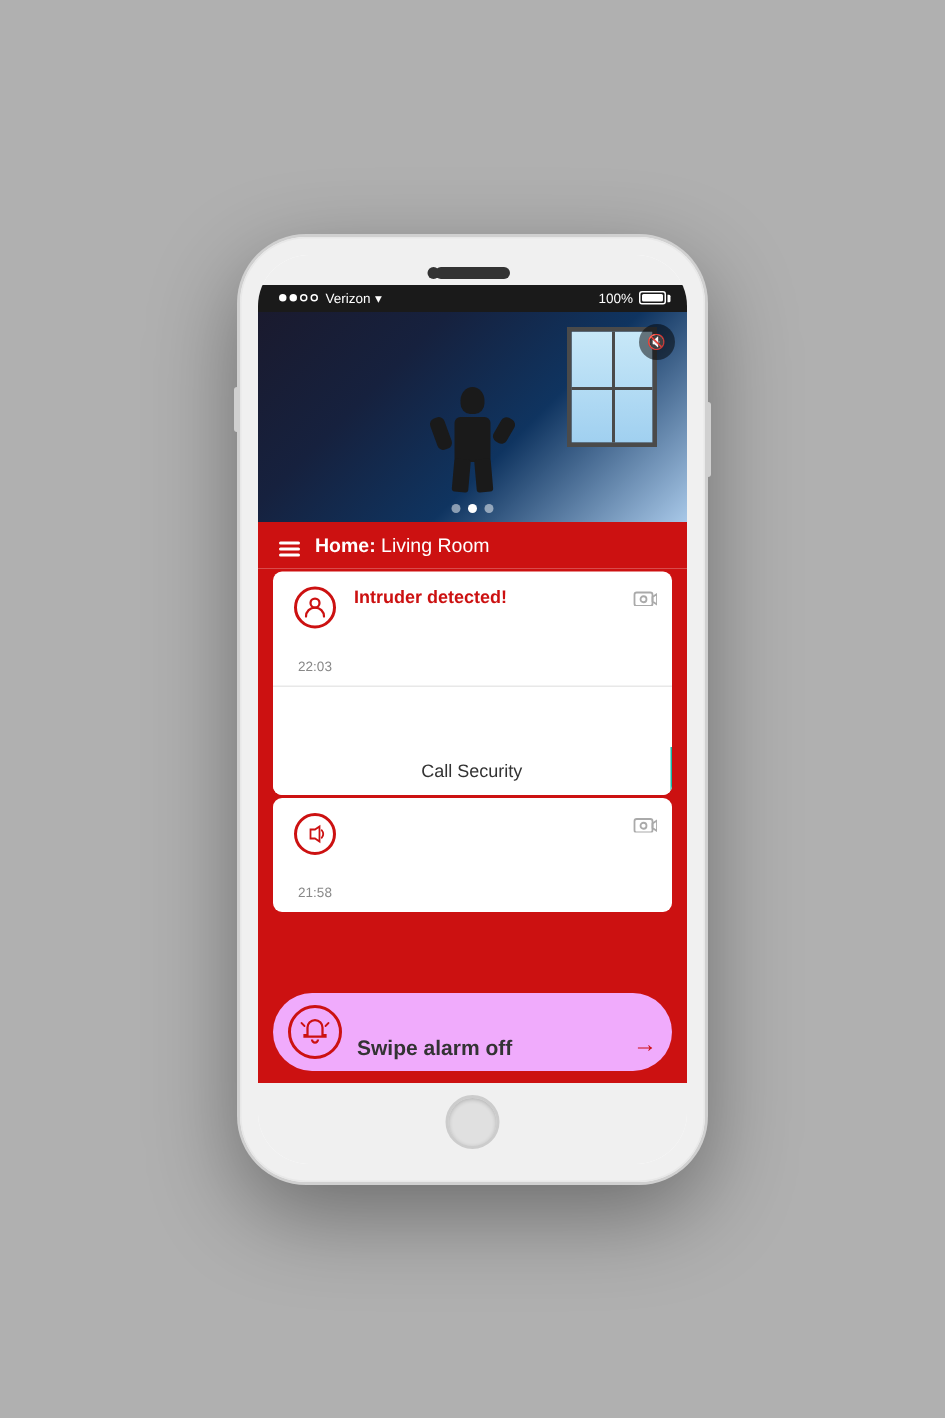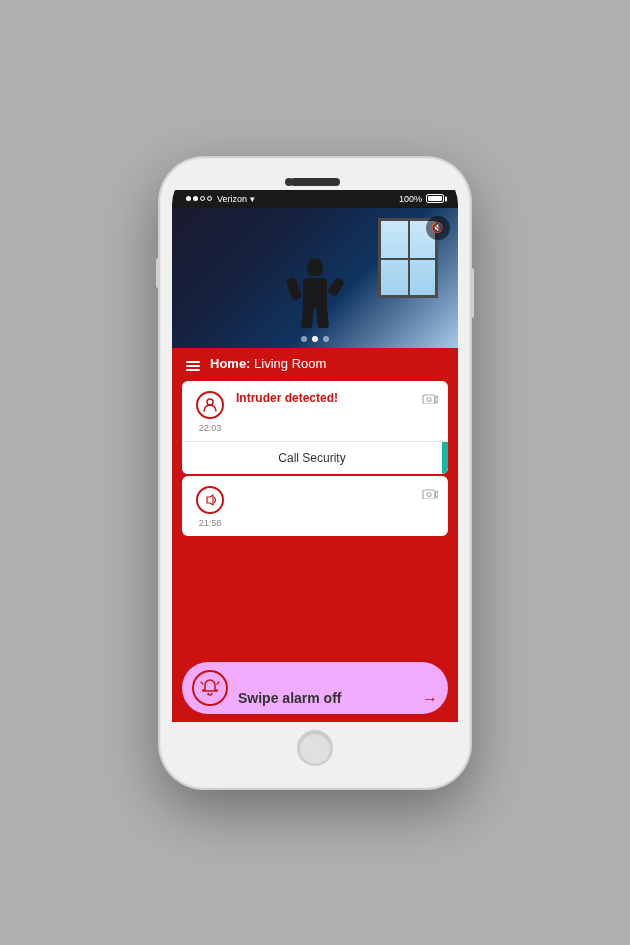--- a/index.html
+++ b/index.html
@@ -380,21 +380,21 @@
       display: flex;
       align-items: flex-start;
       padding: 10px 10px 8px;
       gap: 8px;
     }
 
     .alert-left {
       display: flex;
       flex-direction: column;
       align-items: center;
-      gap: 4px;
+      gap: 20px;
       min-width: 36px;
     }
 
     .alert-icon-circle {
       width: 28px;
       height: 28px;
       border: 2px solid #cc1111;
       border-radius: 50%;
       display: flex;
       align-items: center;
@@ -441,21 +441,22 @@
       padding: 9px 0;
       text-align: center;
       font-size: 12px;
       color: #333;
       cursor: pointer;
       background: #fff;
       border: none;
     }
 
     .card-action-btn:first-child {
-      border-right: 6px solid #14b8a6;
+      border-right: 1px solid #14b8a6;
+      margin-top: 40px;
     }
 
     
     .alarm-section {
       background: #cc1111;
       padding: 10px 10px 6px;
       display: flex;
       flex-direction: column;
       align-items: center;
       gap: 6px;

